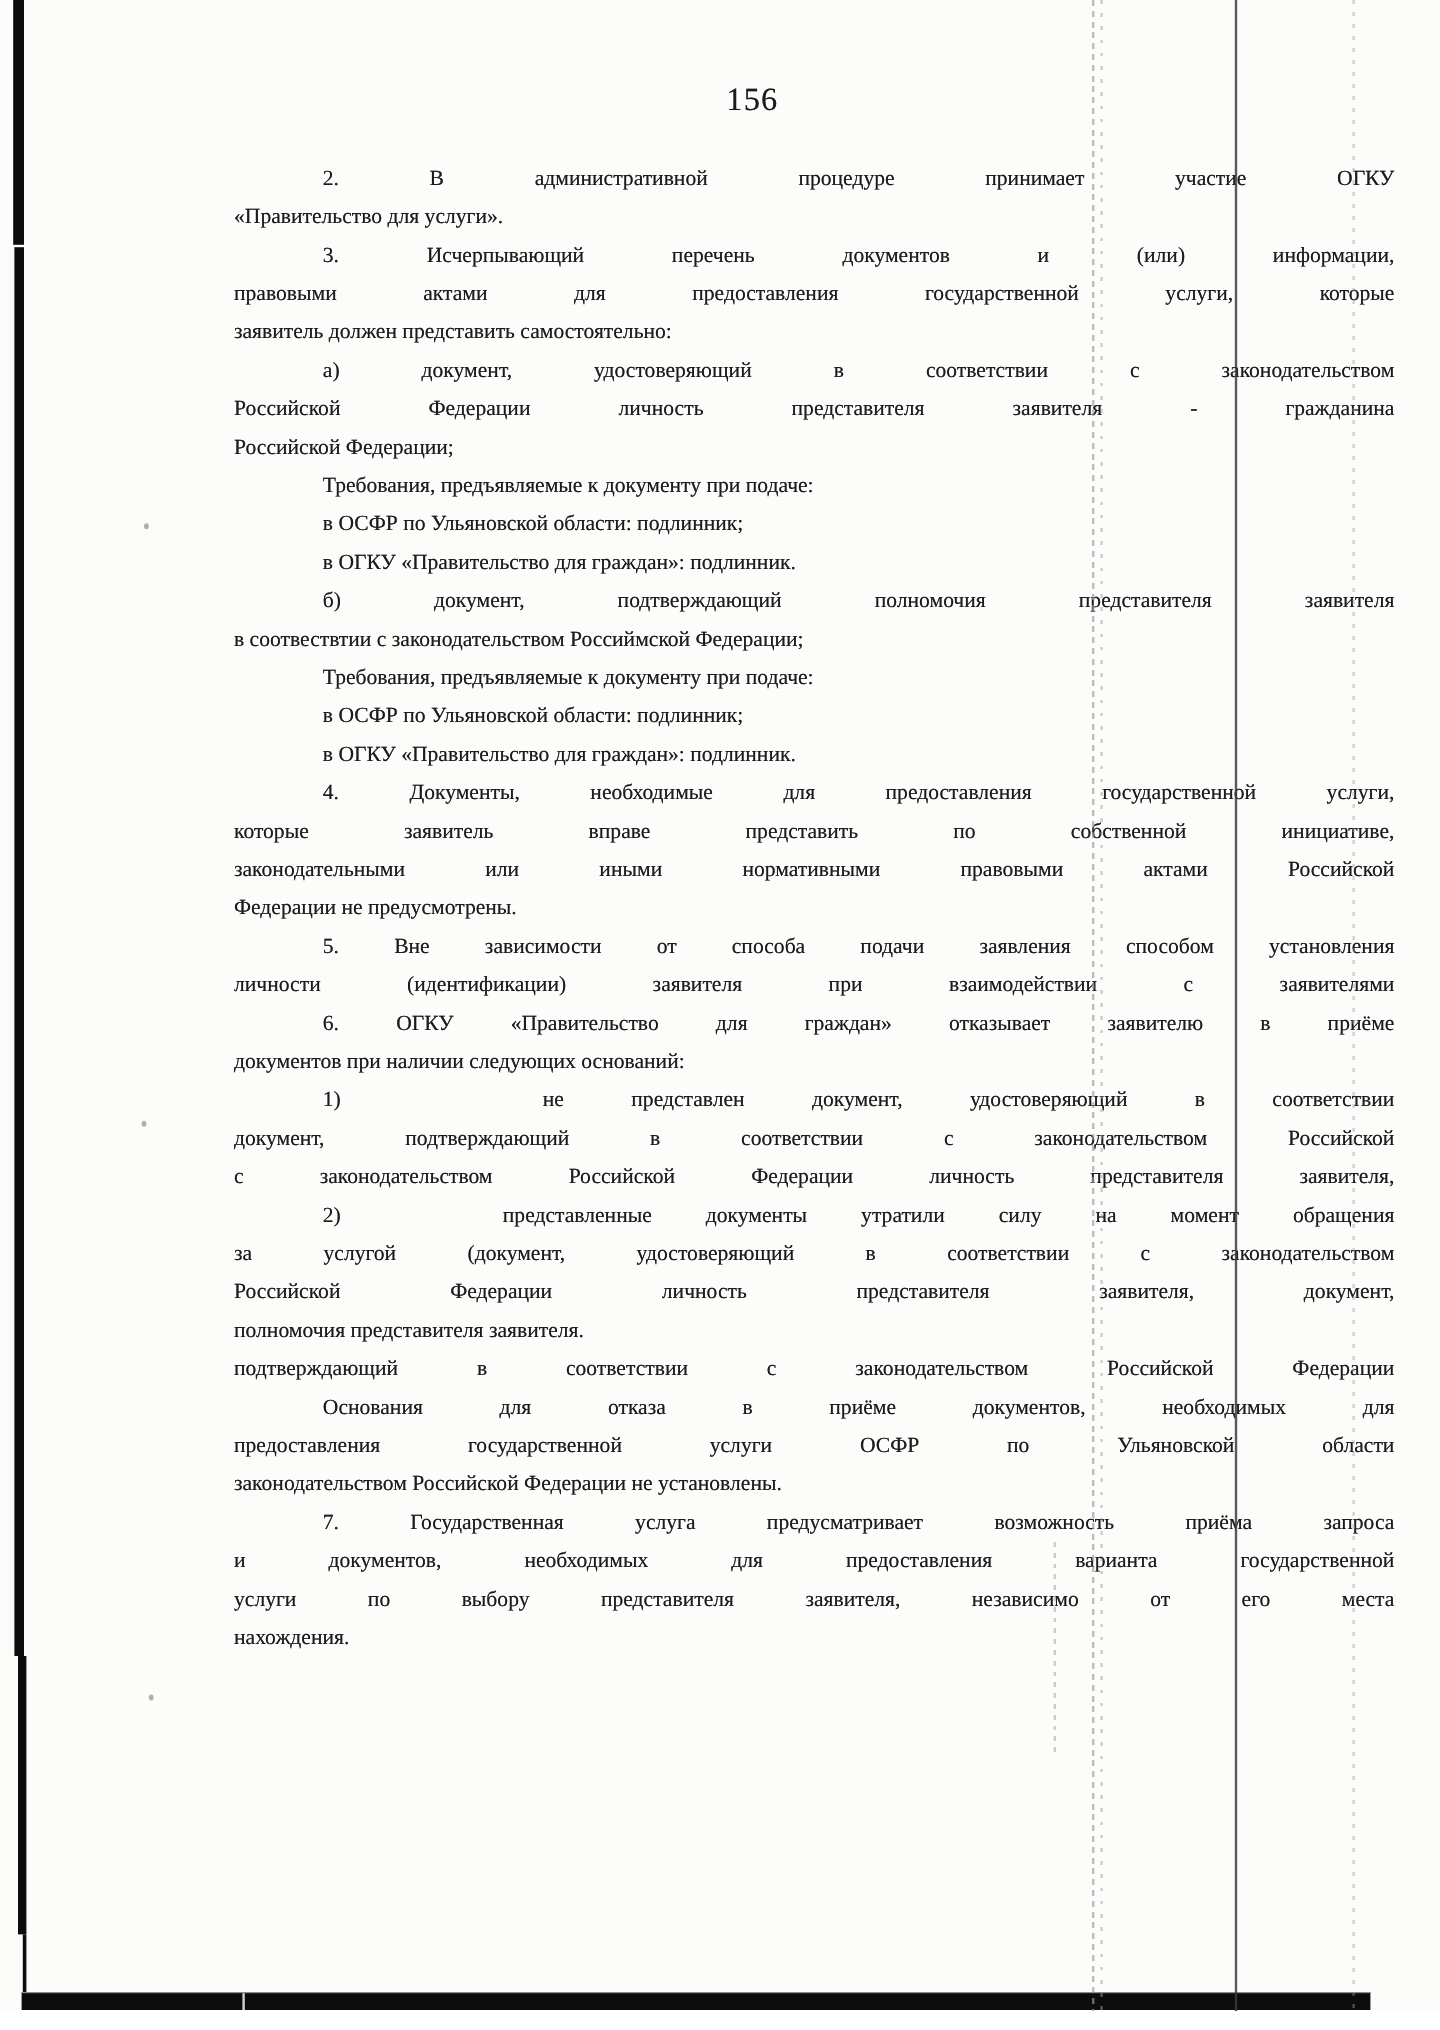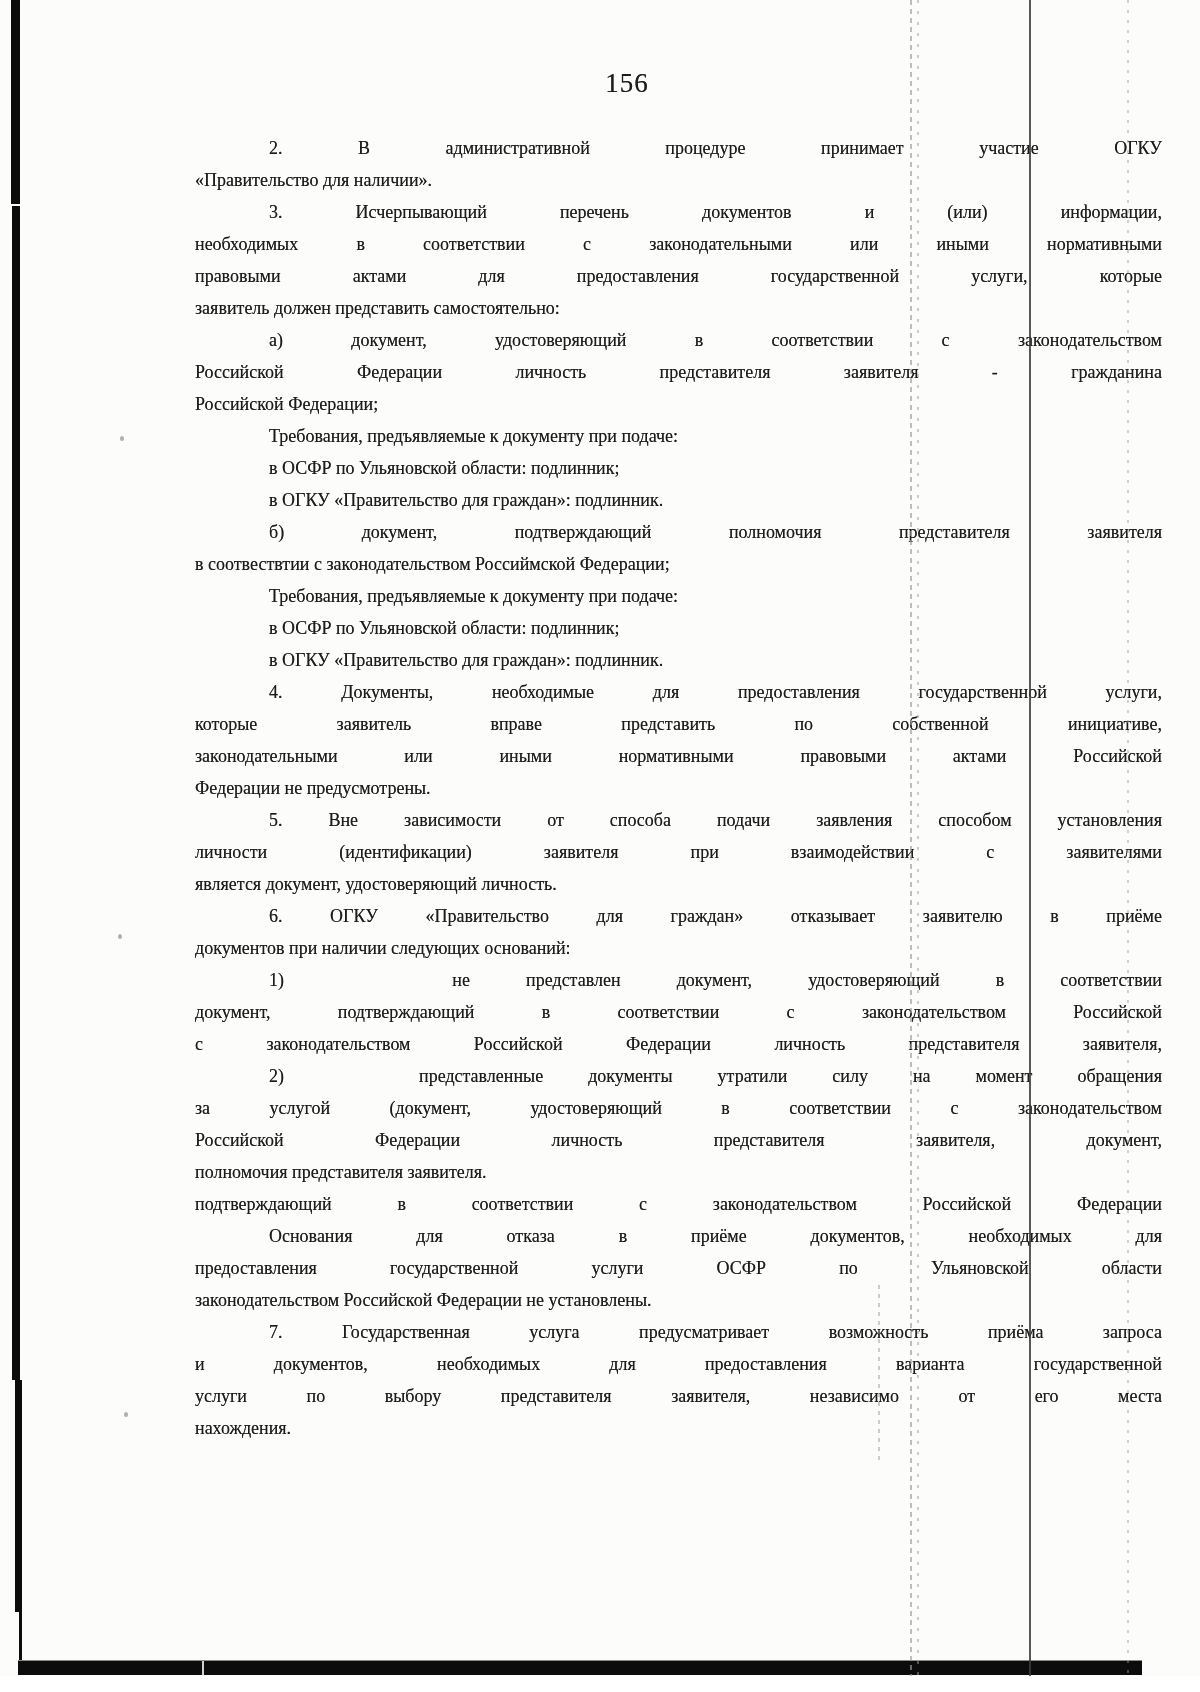--- a/index.html
+++ b/index.html
@@ -90,43 +90,41 @@
 </style>
 </head>
 <body>
 
 <div class="page">
 
   <div class="page-number">156</div>
 
   <div class="doc-body">
       <div class="line indent">2. В административной процедуре принимает участие ОГКУ</div>
-      <div class="line last">«Правительство для наличии».</div>
+      <div class="line last">«Правительство для услуги».</div>
       <div class="line indent">3. Исчерпывающий перечень документов и (или) информации,</div>
-      <div class="line">необходимых в соответствии с законодательными или иными нормативными</div>
       <div class="line">правовыми актами для предоставления государственной услуги, которые</div>
       <div class="line last">заявитель должен представить самостоятельно:</div>
       <div class="line indent">а) документ, удостоверяющий в соответствии с законодательством</div>
       <div class="line">Российской Федерации личность представителя заявителя - гражданина</div>
       <div class="line last">Российской Федерации;</div>
       <div class="line indent last">Требования, предъявляемые к документу при подаче:</div>
       <div class="line indent last">в ОСФР по Ульяновской области: подлинник;</div>
       <div class="line indent last">в ОГКУ «Правительство для граждан»: подлинник.</div>
       <div class="line indent">б) документ, подтверждающий полномочия представителя заявителя</div>
       <div class="line last">в соотвествтии с законодательством Российмской Федерации;</div>
       <div class="line indent last">Требования, предъявляемые к документу при подаче:</div>
       <div class="line indent last">в ОСФР по Ульяновской области: подлинник;</div>
       <div class="line indent last">в ОГКУ «Правительство для граждан»: подлинник.</div>
       <div class="line indent">4. Документы, необходимые для предоставления государственной услуги,</div>
       <div class="line">которые заявитель вправе представить по собственной инициативе,</div>
       <div class="line">законодательными или иными нормативными правовыми актами Российской</div>
       <div class="line last">Федерации не предусмотрены.</div>
       <div class="line indent">5. Вне зависимости от способа подачи заявления способом установления</div>
       <div class="line">личности (идентификации) заявителя при взаимодействии с заявителями</div>
-      <div class="line last">является документ, удостоверяющий личность.</div>
       <div class="line indent">6. ОГКУ «Правительство для граждан» отказывает заявителю в приёме</div>
       <div class="line last">документов при наличии следующих оснований:</div>
       <div class="line indent">1)&nbsp;&nbsp; не представлен документ, удостоверяющий в соответствии</div>
       <div class="line">документ, подтверждающий в соответствии с законодательством Российской</div>
       <div class="line">с законодательством Российской Федерации личность представителя заявителя,</div>
       <div class="line indent">2)&nbsp;&nbsp; представленные документы утратили силу на момент обращения</div>
       <div class="line">за услугой (документ, удостоверяющий в соответствии с законодательством</div>
       <div class="line">Российской Федерации личность представителя заявителя, документ,</div>
       <div class="line last">полномочия представителя заявителя.</div>
       <div class="line">подтверждающий в соответствии с законодательством Российской Федерации</div>

